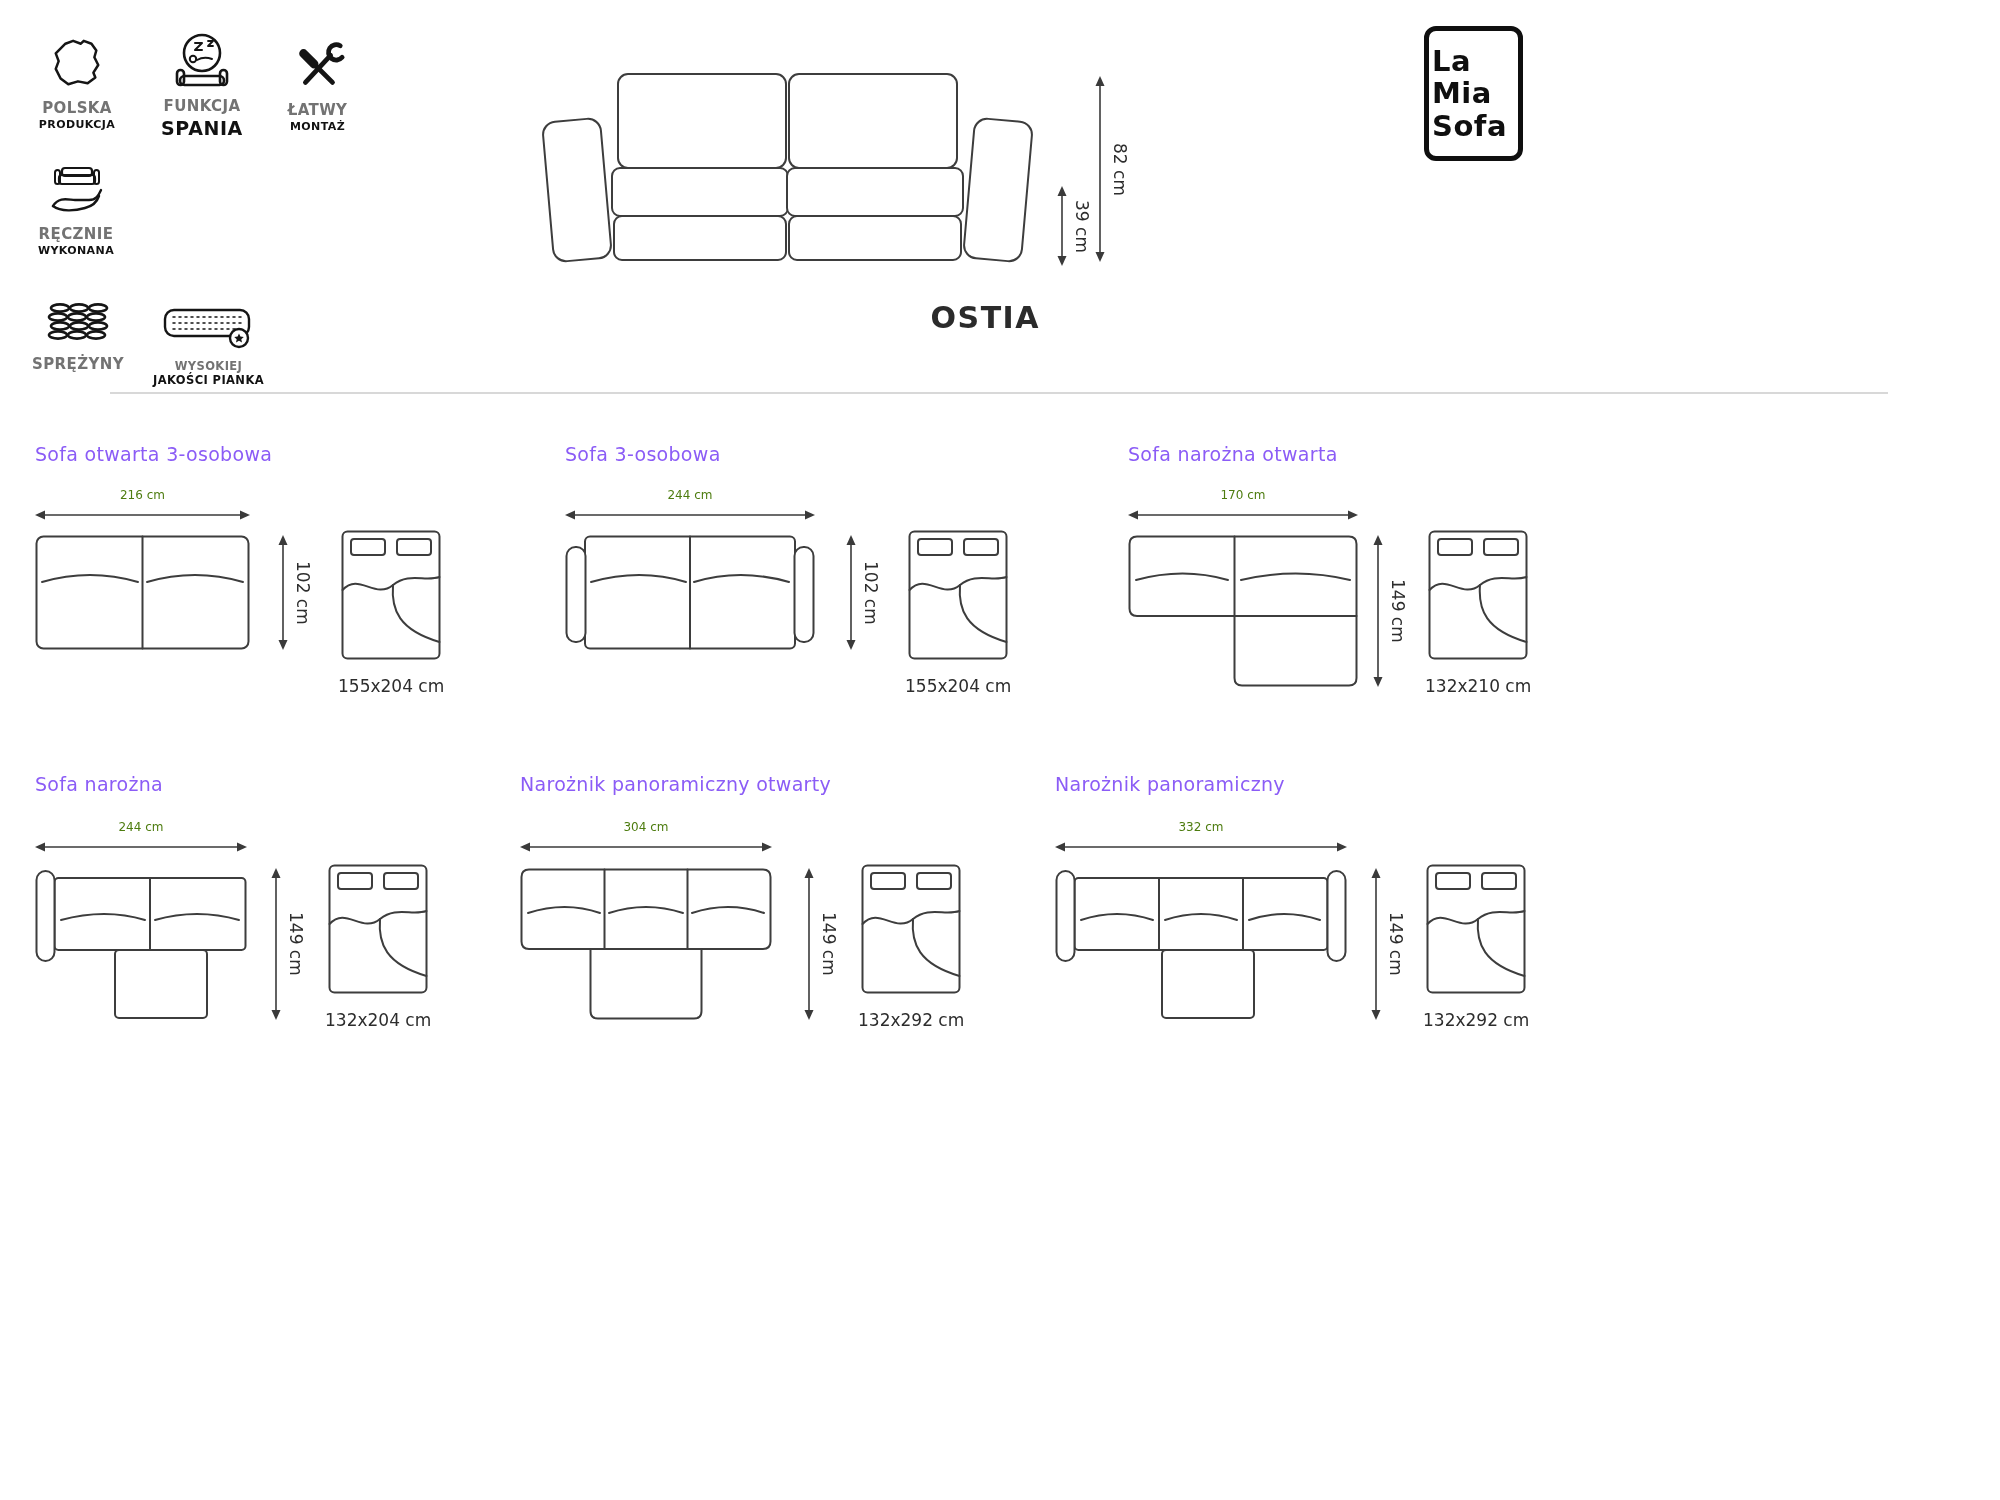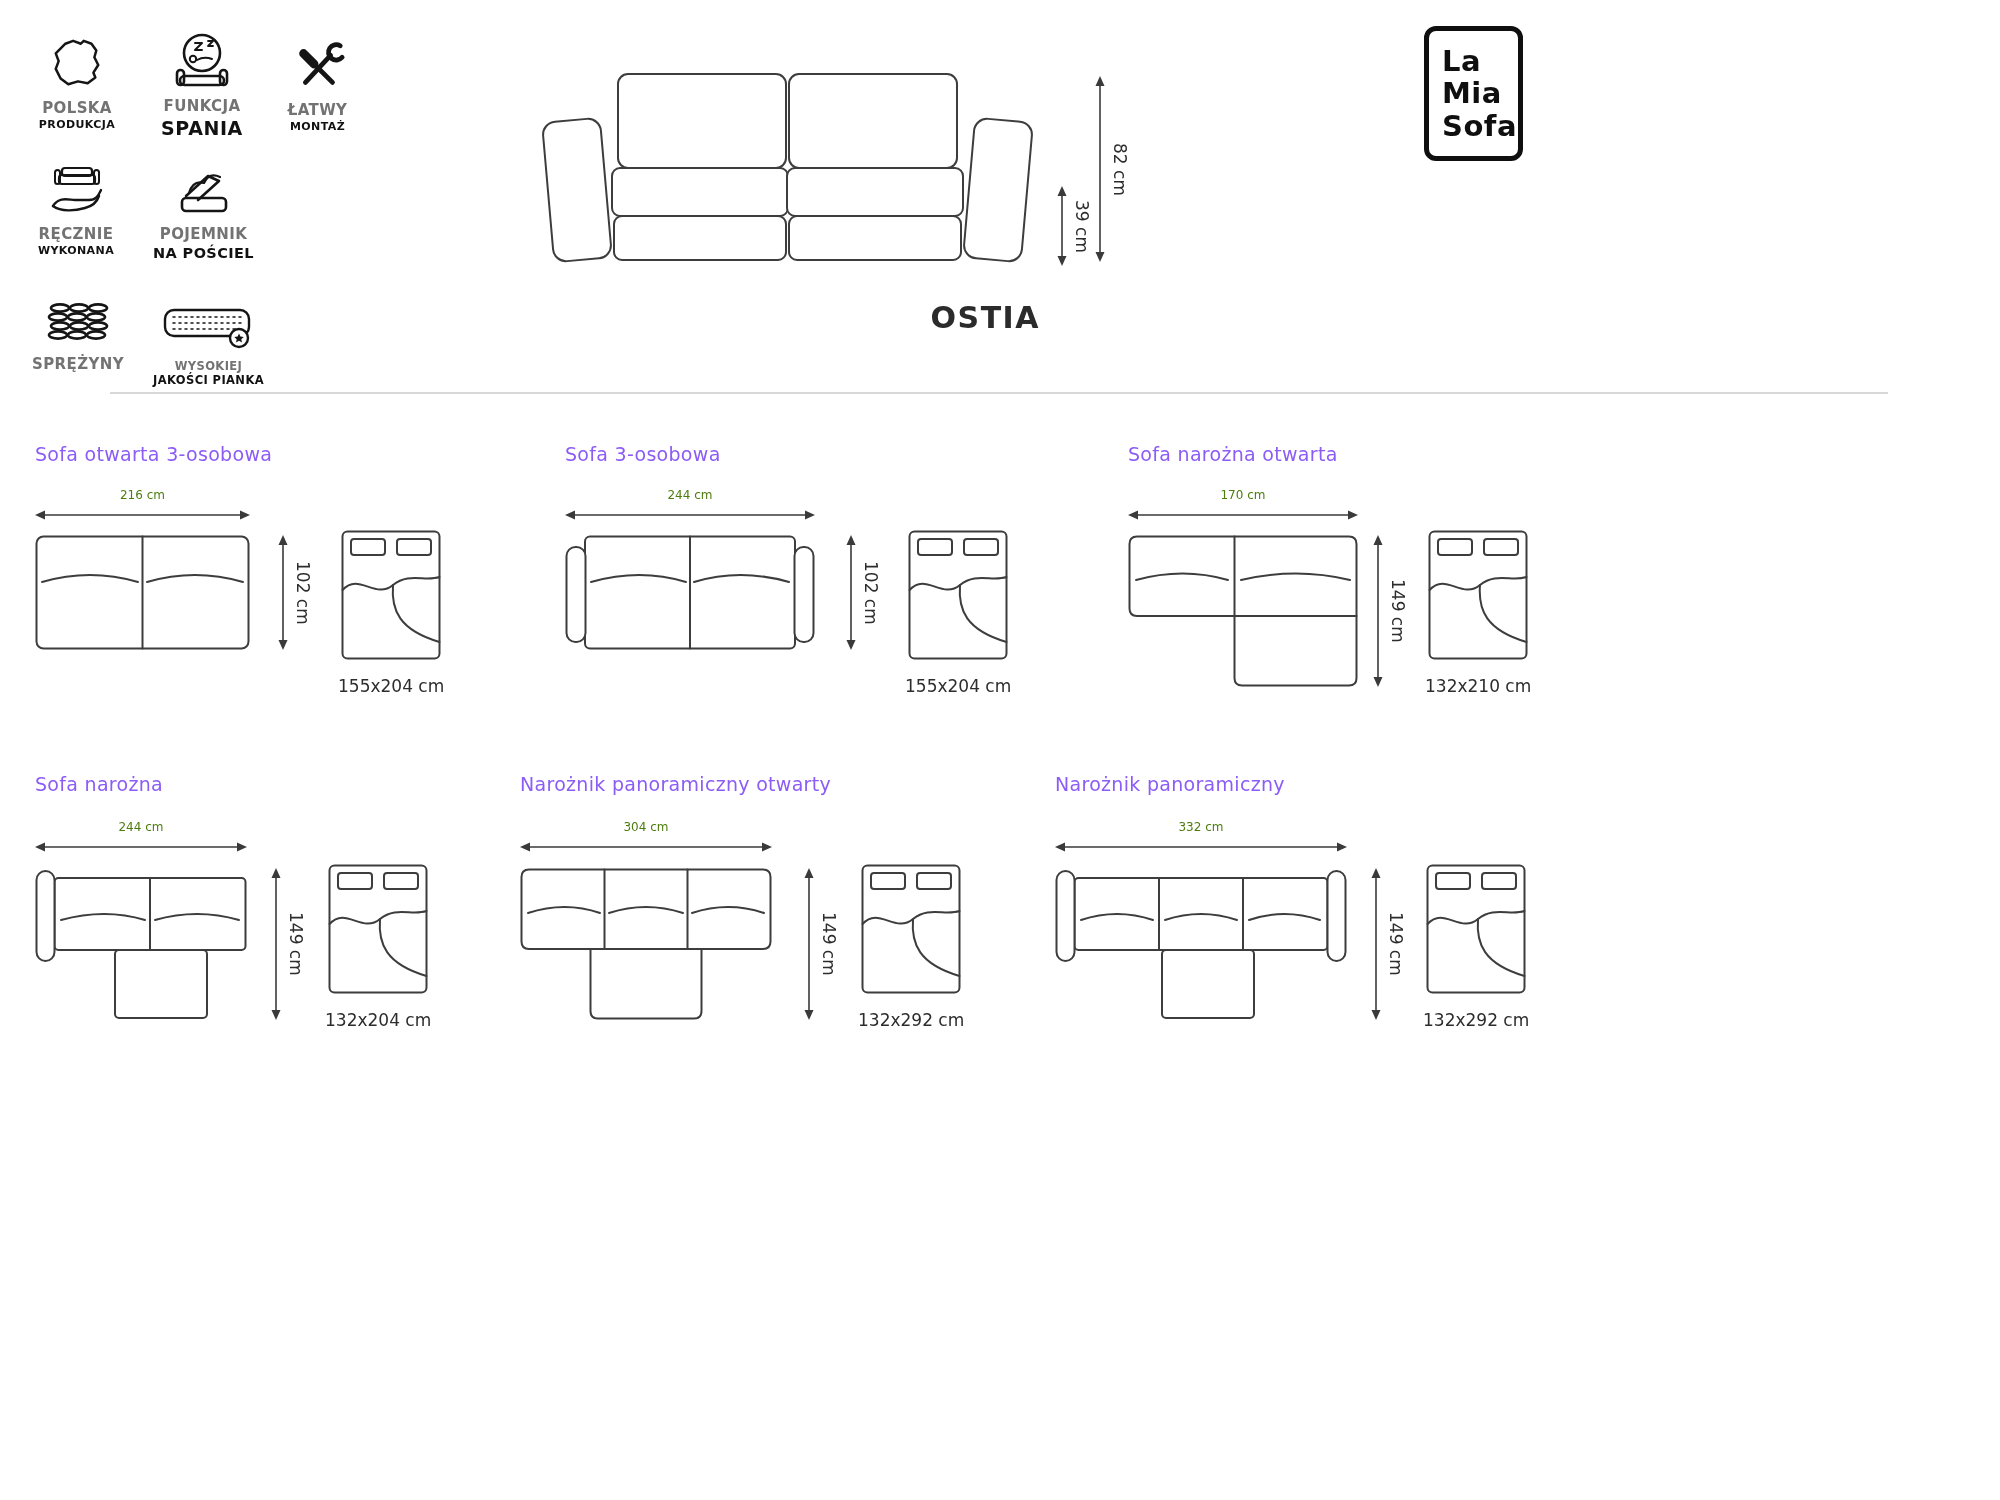--- a/index.html
+++ b/index.html
@@ -16,21 +16,21 @@
   .fl1.small{font-size:11.5px}
   .fl2.small{font-size:11.5px}
 
   svg.icon{stroke:#151515;fill:none;stroke-width:2.6;stroke-linecap:round;stroke-linejoin:round}
   svg.draw{stroke:#3d3d3d;stroke-width:2;fill:#fff;stroke-linejoin:round;stroke-linecap:round}
   svg.draw .noline{fill:none}
 
   .front-view{position:absolute}
   .product-title{position:absolute;font-size:30px;font-weight:700;letter-spacing:1.5px;color:#2b2b2b;text-align:right}
 
-  .logo{position:absolute;border:5px solid #0f0f0f;border-radius:12px;display:flex;flex-direction:column;justify-content:center;padding-left:13px;font-weight:800;font-size:29px;line-height:1.12;color:#0f0f0f;letter-spacing:.5px}
+  .logo{position:absolute;border:5px solid #0f0f0f;border-radius:12px;display:flex;flex-direction:column;justify-content:center;padding-left:3px;font-weight:800;font-size:29px;line-height:1.12;color:#0f0f0f;letter-spacing:.5px}
 
   .divider{position:absolute;background:#d8d8d8;height:2px}
 
   .cfg-title{position:absolute;font-size:19px;font-weight:400;color:#8b5cf6;letter-spacing:.3px}
   .drawing{position:absolute}
   .hdim{position:absolute;text-align:center}
   .hdim .dim-label{display:block;font-size:12px;color:#4d7c0f;margin-bottom:4px}
   .vdim{position:absolute;display:flex;align-items:center;gap:4px}
   .vdim svg{flex:none}
   .vlabel{writing-mode:vertical-rl;font-size:17px;color:#2d2d2d;white-space:nowrap}
@@ -90,31 +90,20 @@
         <rect x="9" y="8" width="5" height="14" rx="2.5" stroke-width="2"></rect>
         <rect x="48" y="8" width="5" height="14" rx="2.5" stroke-width="2"></rect>
         <path d="M7,44 C13,34 23,38 29,38 L43,38 C51,38 53,32 55,28" stroke-width="2.4"></path>
         <path d="M7,44 C15,50 29,49 39,46 C47,44 51,40 53,34" stroke-width="2.4"></path>
       </svg>
     </div>
     <div class="fl1">RĘCZNIE</div>
     <div class="fl2">WYKONANA</div>
   </div>
 
-  <div class="feature" style="left:146px;top:158px;width:115px">
-    <div class="ficon">
-      <svg class="icon" width="60" height="58" viewBox="0 0 60 58">
-        <rect x="8" y="38" width="44" height="13" rx="4"></rect>
-        <path d="M12,36 L34,16 L45,21 L24,40"></path>
-        <path d="M15,33 Q19,20 30,23 Q35,12 46,17" stroke-width="2.2"></path>
-      </svg>
-    </div>
-    <div class="fl1">POJEMNIK</div>
-    <div class="fl2 mid">NA POŚCIEL</div>
-  </div>
 
   <div class="feature" style="left:22px;top:288px;width:112px">
     <div class="ficon">
       <svg class="icon" width="62" height="48" viewBox="0 0 62 48" stroke-width="2">
         <ellipse cx="13" cy="8" rx="9" ry="3.6"></ellipse>
           <ellipse cx="11" cy="17" rx="9" ry="3.6"></ellipse>
           <ellipse cx="13" cy="26" rx="9" ry="3.6"></ellipse>
           <ellipse cx="11" cy="35" rx="9" ry="3.6"></ellipse>
         <ellipse cx="32" cy="8" rx="9" ry="3.6"></ellipse>
           <ellipse cx="30" cy="17" rx="9" ry="3.6"></ellipse>

